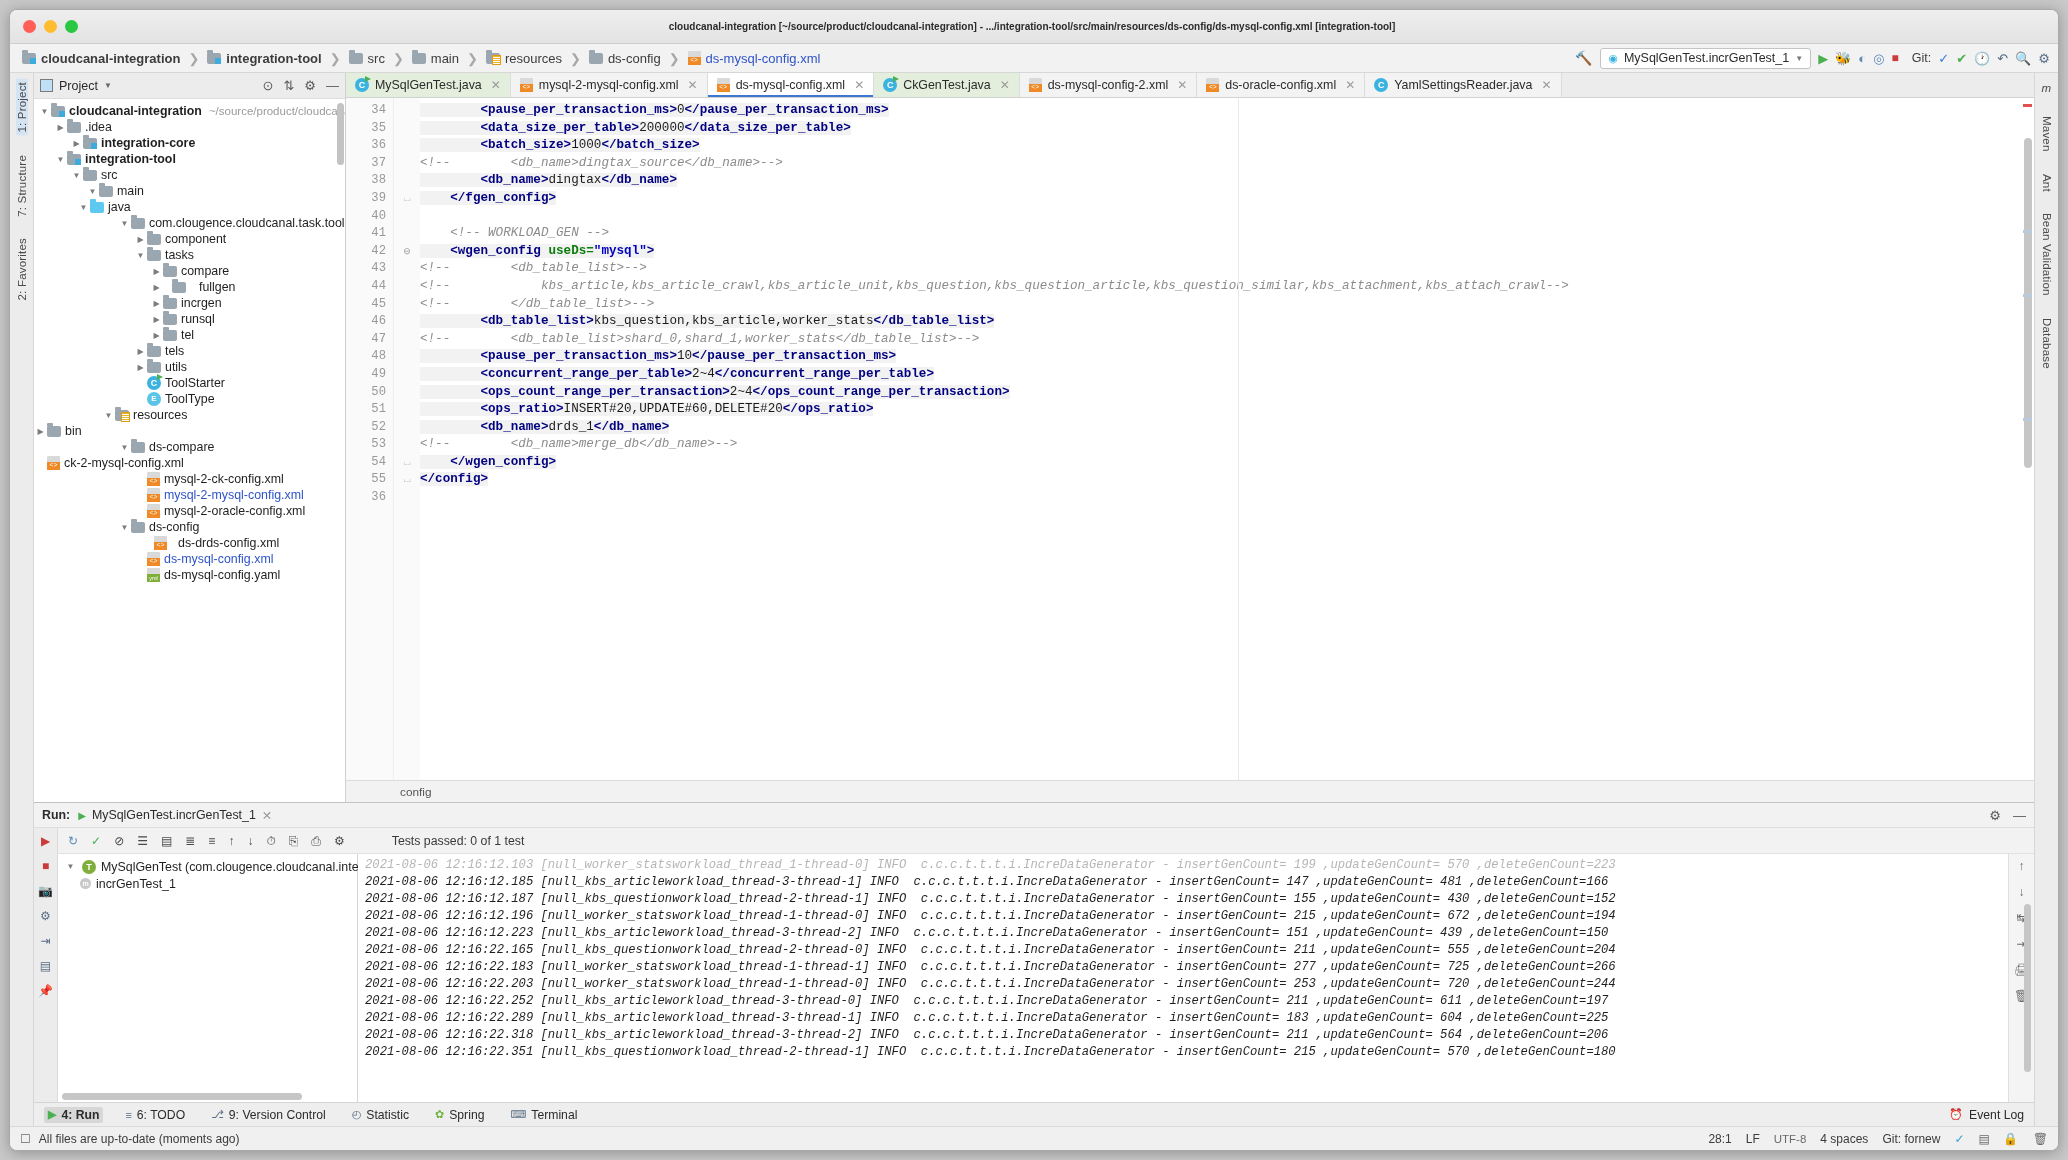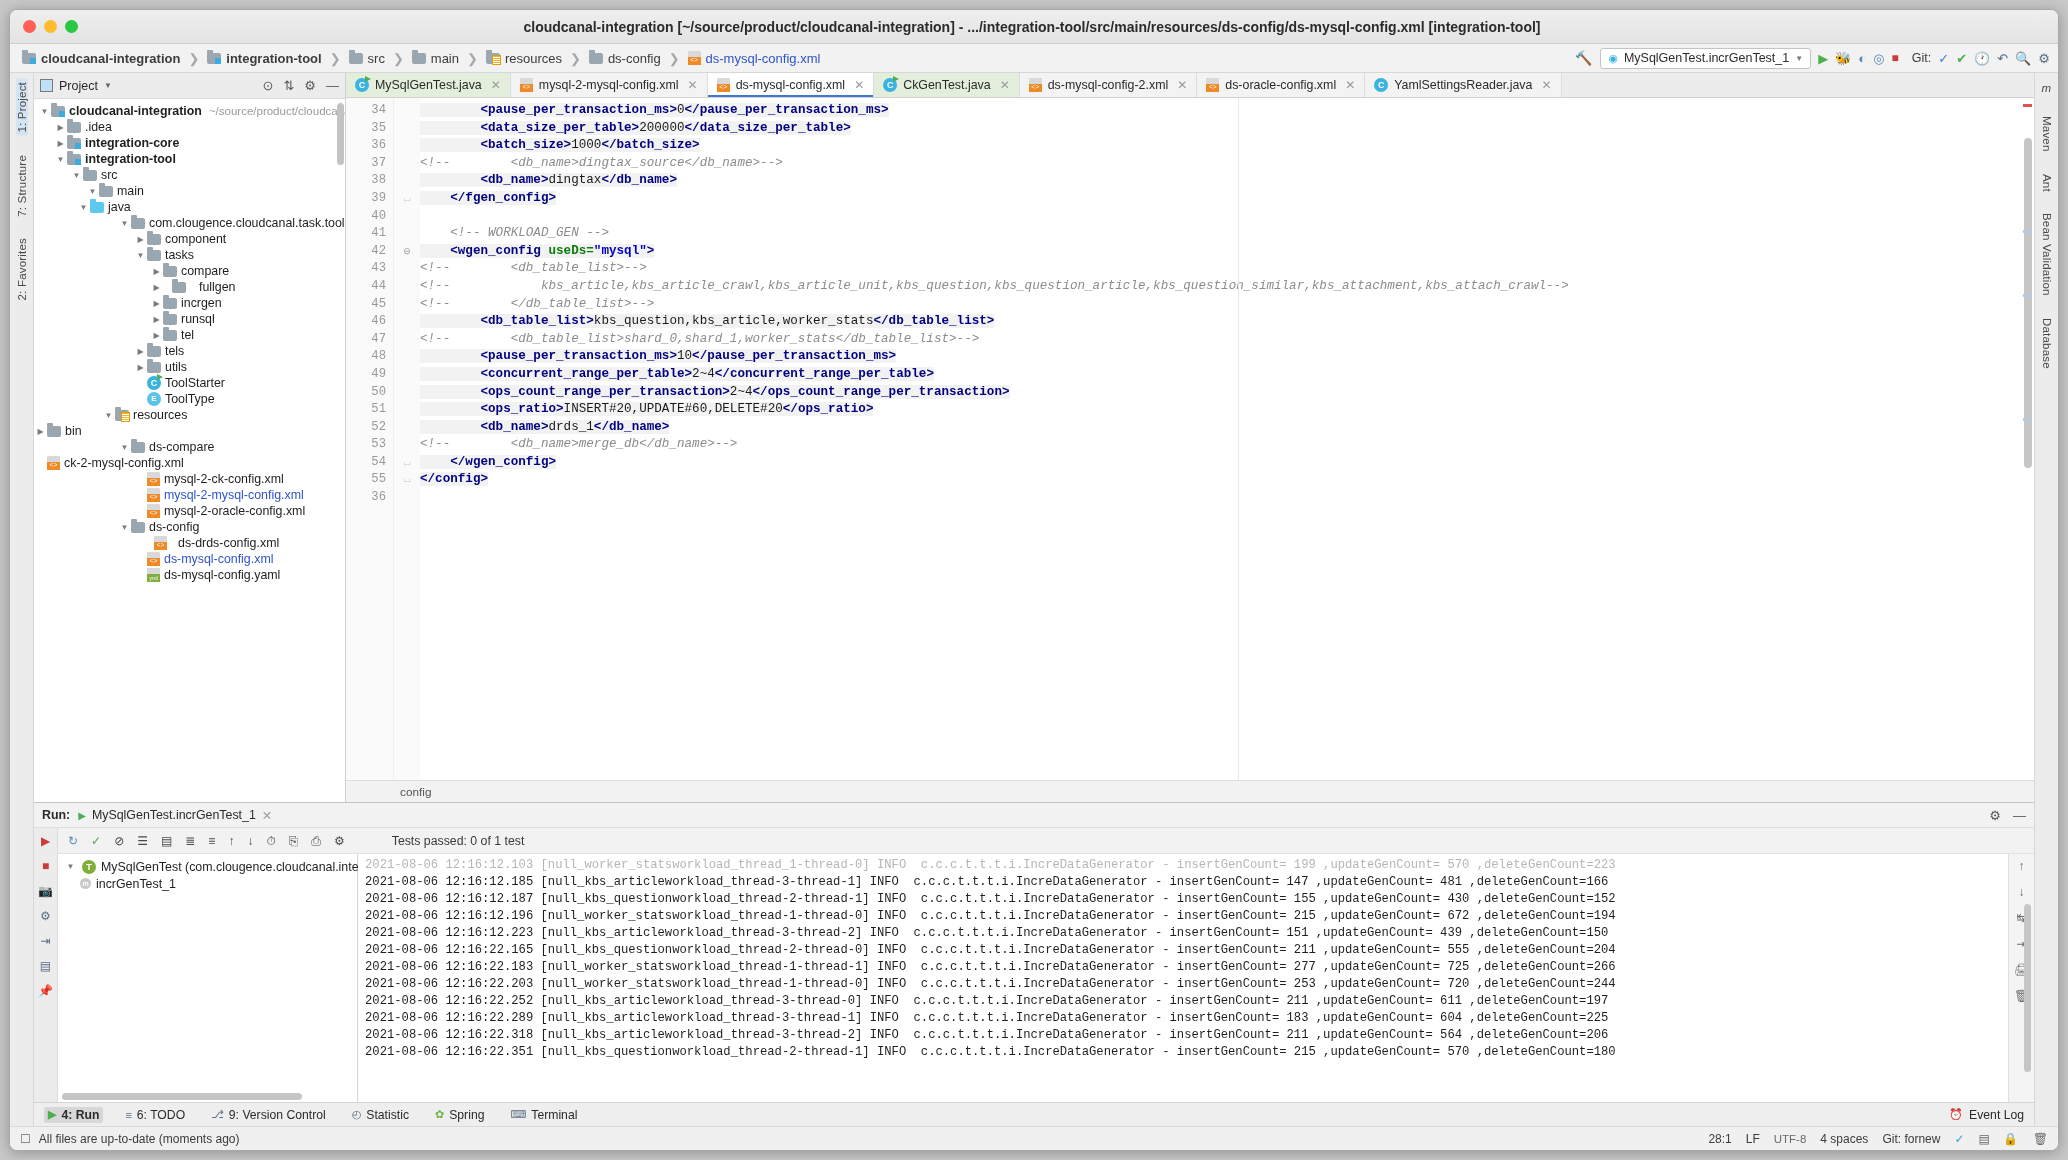--- a/index.html
+++ b/index.html
@@ -25,21 +25,21 @@
     height: 34px; flex: 0 0 34px;
     background: linear-gradient(#eeeeee,#e3e3e3);
     border-bottom: 1px solid #cfcfcf;
     display: flex; align-items: center; position: relative;
   }
   .traffic { display: flex; gap: 8px; padding-left: 13px; }
   .dot { width: 13px; height: 13px; border-radius: 50%; }
   .dot.r { background: #ff5f57; } .dot.y { background: #febc2e; } .dot.g { background: #28c840; }
   .wtitle {
     position: absolute; left: 0; right: 4px; text-align: center;
-    font-size: 14px; font-weight: bold; color: #2b2b2b;
+    font-size: 10px; font-weight: bold; color: #2b2b2b;
     pointer-events: none;
   }
 
   
   .navbar {
     height: 29px; flex: 0 0 29px;
     background: #f2f2f2;
     border-bottom: 1px solid #d7d7d7;
     display: flex; align-items: center; padding: 0 8px;
     font-size: 13px; color: #3c3c3c;
@@ -173,21 +173,21 @@
   .runtoolbar { height: 26px; flex: 0 0 26px; display:flex; align-items:center; gap: 13px;
                 padding: 0 10px; background:#f2f2f2; border-bottom: 1px solid #e2e2e2; color:#4a4a4a; font-size:12px;}
   .runsplit { flex: 1 1 auto; display: flex; min-height: 0; }
   .testtree { width: 300px; flex: 0 0 300px; background: #fff; border-right: 1px solid #d5d5d5;
               font-size: 12.4px; padding-top: 4px; position: relative;}
   .ttrow { height: 17px; display: flex; align-items: center; gap: 5px; padding-left: 6px; color:#1f1f1f; white-space:nowrap;}
   .passed { font-size: 12.3px; color: #3a3a3a; padding: 4px 0 3px 10px; }
   .consolewrap { flex: 1 1 auto; display: flex; min-width: 0; background: #fff; position: relative;}
   .console { flex: 1 1 auto; overflow: hidden; padding: 3px 0 0 7px;
              font-family: "Liberation Mono", monospace; font-size: 12.2px; color: #1f1f1f; }
-  .logline { height: 17px; line-height: 17px; white-space: pre; }
+  .logline { height: 17px; line-height: 17px; white-space: pre; font-style: italic; }
   .logfaint { color: #b6b6b6; }
   .consoleside { width: 26px; flex: 0 0 26px; background:#f4f4f4; border-left:1px solid #e0e0e0;
                  display:flex; flex-direction:column; align-items:center; padding-top:5px; gap:12px; color:#6a6a6a; font-size:12px;}
   .hscroll { position:absolute; left:4px; bottom:2px; width: 240px; height:7px; background:#c6c6c6; border-radius:4px;}
   .cvscroll{ position:absolute; right:3px; top:50px; width:7px; height:168px; background:#c6c6c6; border-radius:4px;}
 
   
   .bottomtabs { height: 24px; flex: 0 0 24px; background: #eeeeee; border-top: 1px solid #d4d4d4;
                 display:flex; align-items:center; gap: 18px; padding: 0 10px; font-size: 12.2px; color:#2b2b2b;}
   .btab { display:flex; align-items:center; gap:5px; padding: 1px 4px; }
@@ -301,21 +301,21 @@
                 <span class="arr open"></span>
                 <span class="fold mod"></span>
                 <span class="nm bold">cloudcanal-integration</span>
                 <span class="pathhint">~/source/product/cloudcana</span>
               </div>
               <div class="row" style="padding-left: 20px;">
                 <span class="arr closed"></span>
                 <span class="fold"></span>
                 <span class="nm">.idea</span>
               </div>
-              <div class="row" style="padding-left: 20px;">
+              <div class="row" style="padding-left: 20px; margin-left: 16px;">
                 <span class="arr closed"></span>
                 <span class="fold mod"></span>
                 <span class="nm bold">integration-core</span>
               </div>
               <div class="row" style="padding-left: 20px;">
                 <span class="arr open"></span>
                 <span class="fold mod"></span>
                 <span class="nm bold">integration-tool</span>
               </div>
               <div class="row" style="padding-left: 36px;">

